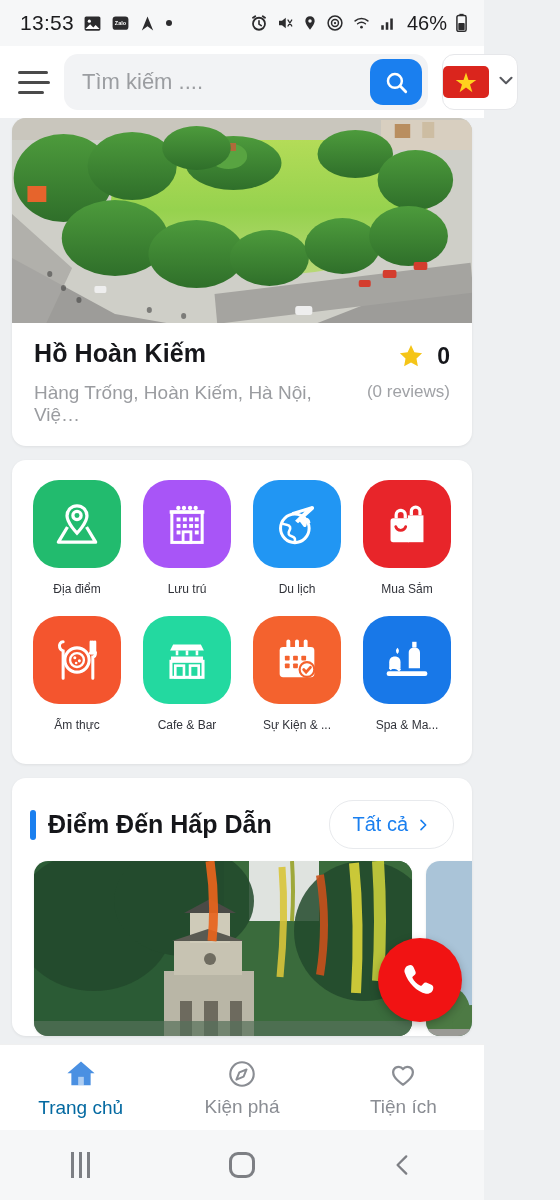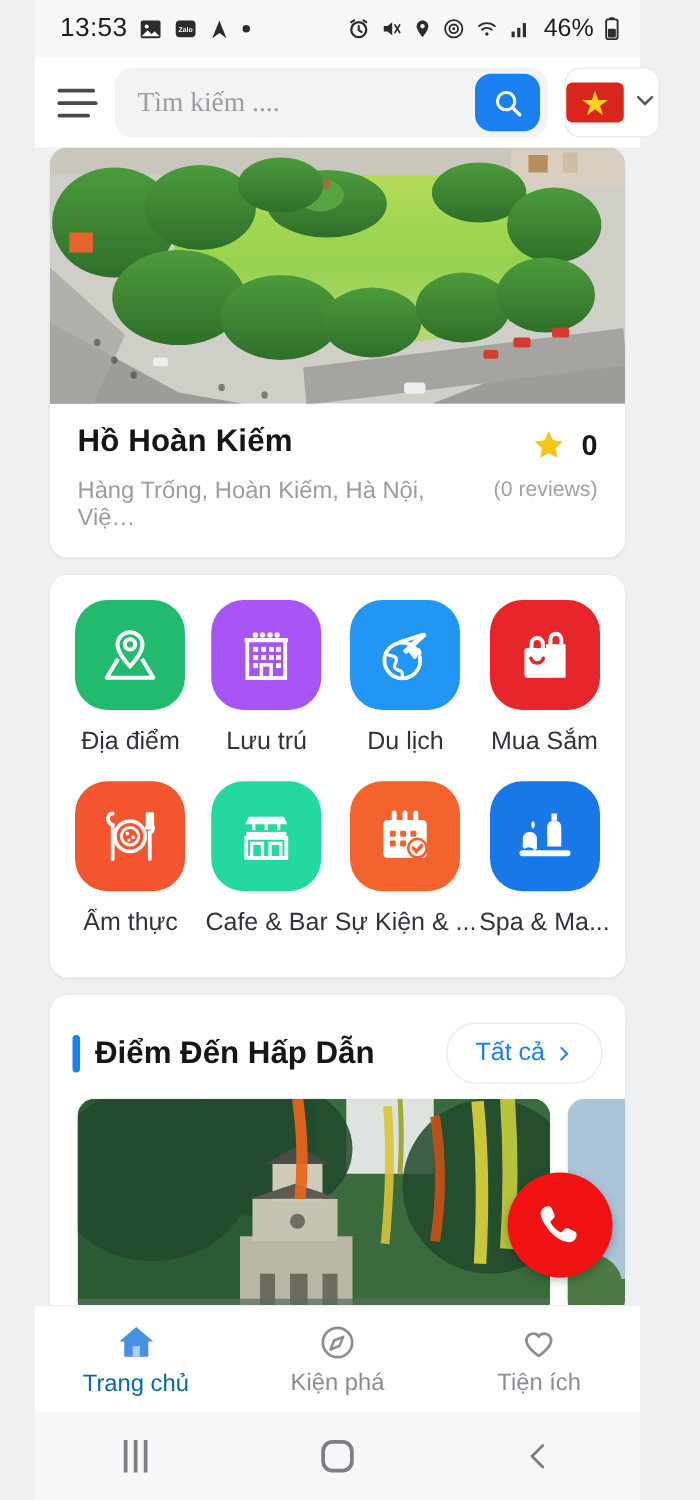--- a/index.html
+++ b/index.html
@@ -2,21 +2,21 @@
 <html><head>
 <meta charset="utf-8">
 <style>
   * { box-sizing: border-box; margin: 0; padding: 0; }
   html, body {
     width: 560px; height: 1200px;
     font-family: "Liberation Sans", sans-serif;
     background: #eef0f2;
     overflow: hidden;
   }
-  .phone { position: relative; width: 484px; height: 1200px; background: #eef0f2; margin-left: 28px; }
+  .phone { position: relative; width: 484px; height: 1200px; background: #eef0f2; }
 
   
   .statusbar {
     height: 46px; background: #f6f7f8;
     display: flex; align-items: center; justify-content: space-between;
     padding: 0 16px 0 20px;
   }
   .sb-left { display: flex; align-items: center; gap: 9px; }
   .sb-time { font-size: 21px; color: #1c1c1e; letter-spacing: .3px; }
   .sb-right { display: flex; align-items: center; gap: 8px; }
@@ -34,21 +34,21 @@
   .hamburger i:nth-child(1) { width: 30px; }
   .hamburger i:nth-child(2) { width: 32px; }
   .hamburger i:nth-child(3) { width: 26px; }
 
   .searchwrap {
     flex: 1; height: 56px; background: #f2f3f5; border-radius: 14px;
     display: flex; align-items: center; padding: 0 6px 0 18px; position: relative;
   }
   .searchwrap input {
     flex: 1; border: 0; outline: 0; background: transparent;
-    font-size: 22px; color: #2b2b2b; font-family: Liberation Serif, serif;
+    font-size: 22px; color: #2b2b2b; font-family: Liberation Sans, sans-serif;
   }
   .searchwrap input::placeholder { color: #9b9da1; }
   .searchbtn {
     width: 52px; height: 46px; border-radius: 13px; background: #1a7fef;
     display: flex; align-items: center; justify-content: center; border: 0; cursor: pointer;
   }
   .langbox {
     width: 98px; height: 56px; background: #fff; border: 1px solid #e6e7ea; border-radius: 12px;
     display: flex; align-items: center; justify-content: center; gap: 6px;
   }
@@ -72,21 +72,21 @@
   .rating-val { font-size: 23px; font-weight: bold; color: #15161a; }
   .reviews { font-size: 17px; color: #a0a2a6; margin-top: 12px; }
 
   
   .cats { padding: 20px 10px 18px; display: grid; grid-template-columns: repeat(4,1fr); row-gap: 6px; }
   .cat { display: flex; flex-direction: column; align-items: center; }
   .cat-ic {
     width: 88px; height: 88px; border-radius: 26px;
     display: flex; align-items: center; justify-content: center;
   }
-  .cat-label { font-size: 20px; color: #31333a; margin-top: 14px; margin-bottom: 14px; max-width: 120px; text-align: center; white-space: nowrap; overflow: hidden; }
+  .cat-label { font-size: 12px; color: #31333a; margin-top: 14px; margin-bottom: 14px; max-width: 120px; text-align: center; white-space: nowrap; overflow: hidden; }
 
   
   .sec-head { display: flex; align-items: center; justify-content: space-between; padding: 22px 18px 12px; }
   .sec-title-wrap { display: flex; align-items: center; gap: 12px; }
   .sec-bar { width: 6px; height: 30px; background: #1a7fef; border-radius: 3px; }
   .sec-title { font-size: 25px; font-weight: bold; color: #15161a; }
   .allbtn {
     border: 1px solid #e8eaed; background: #fff; border-radius: 24px;
     padding: 12px 22px; font-size: 20px; color: #1a7fef;
     display: flex; align-items: center; gap: 7px; cursor: pointer;

